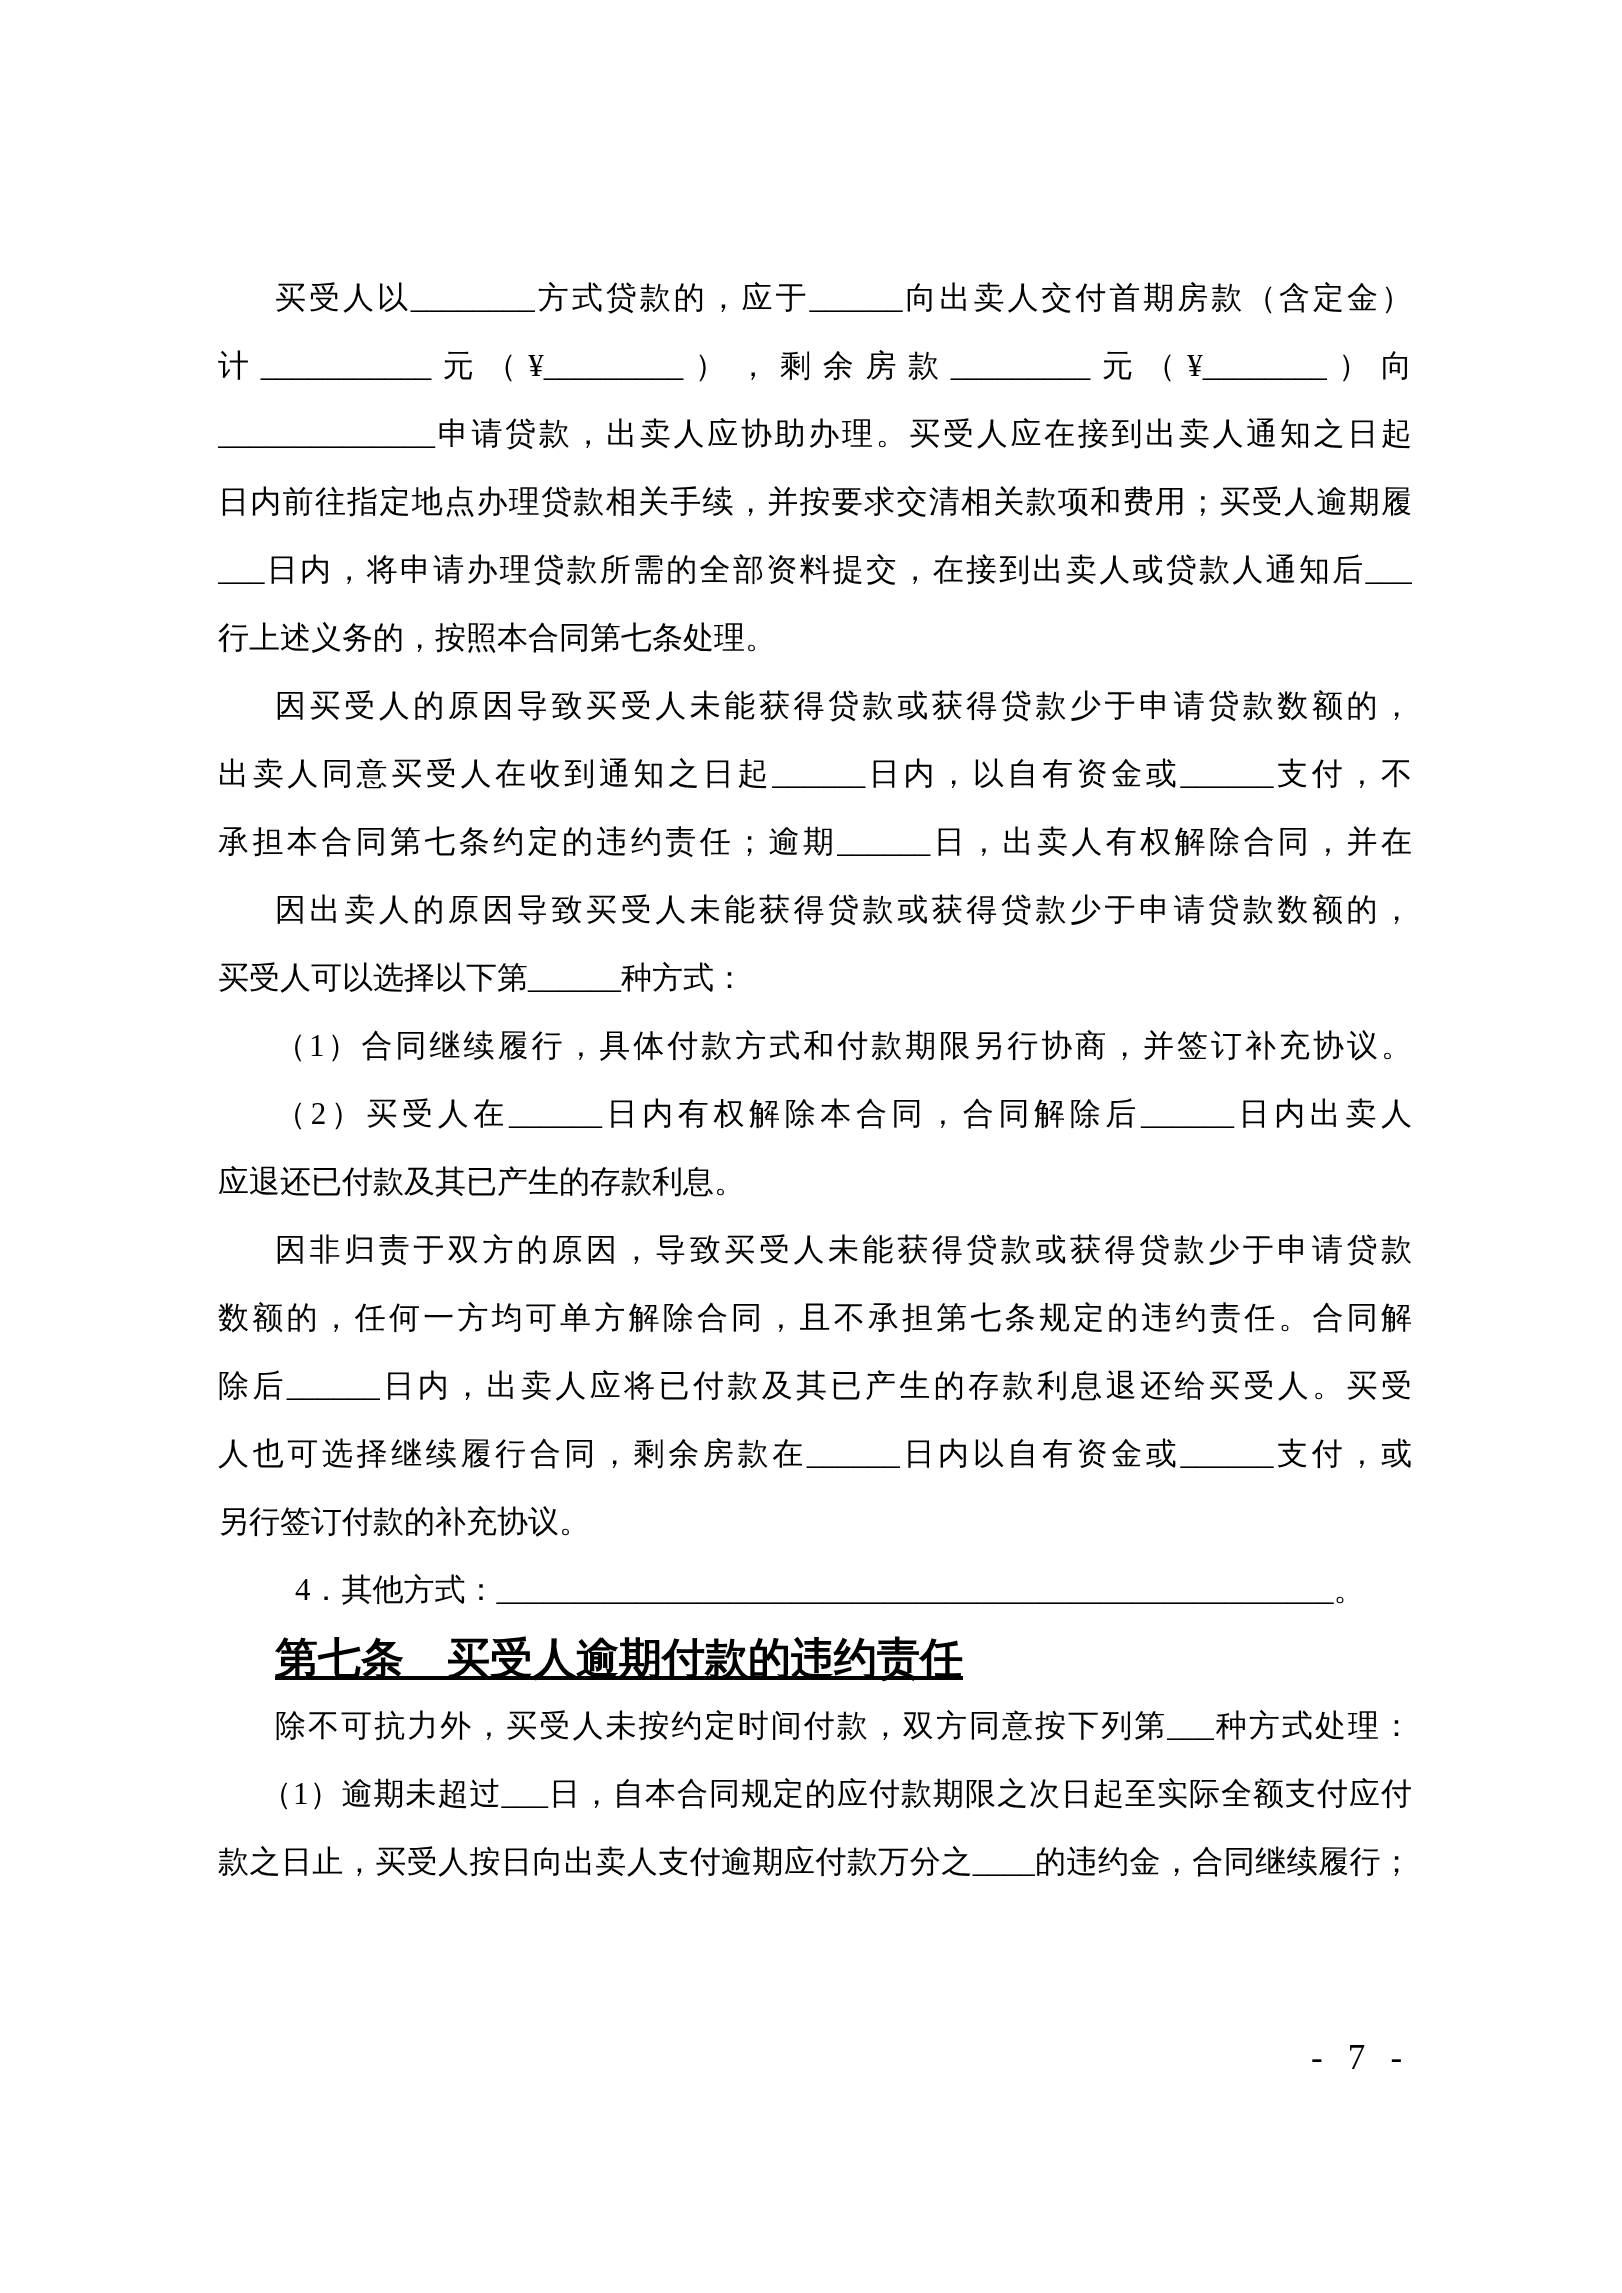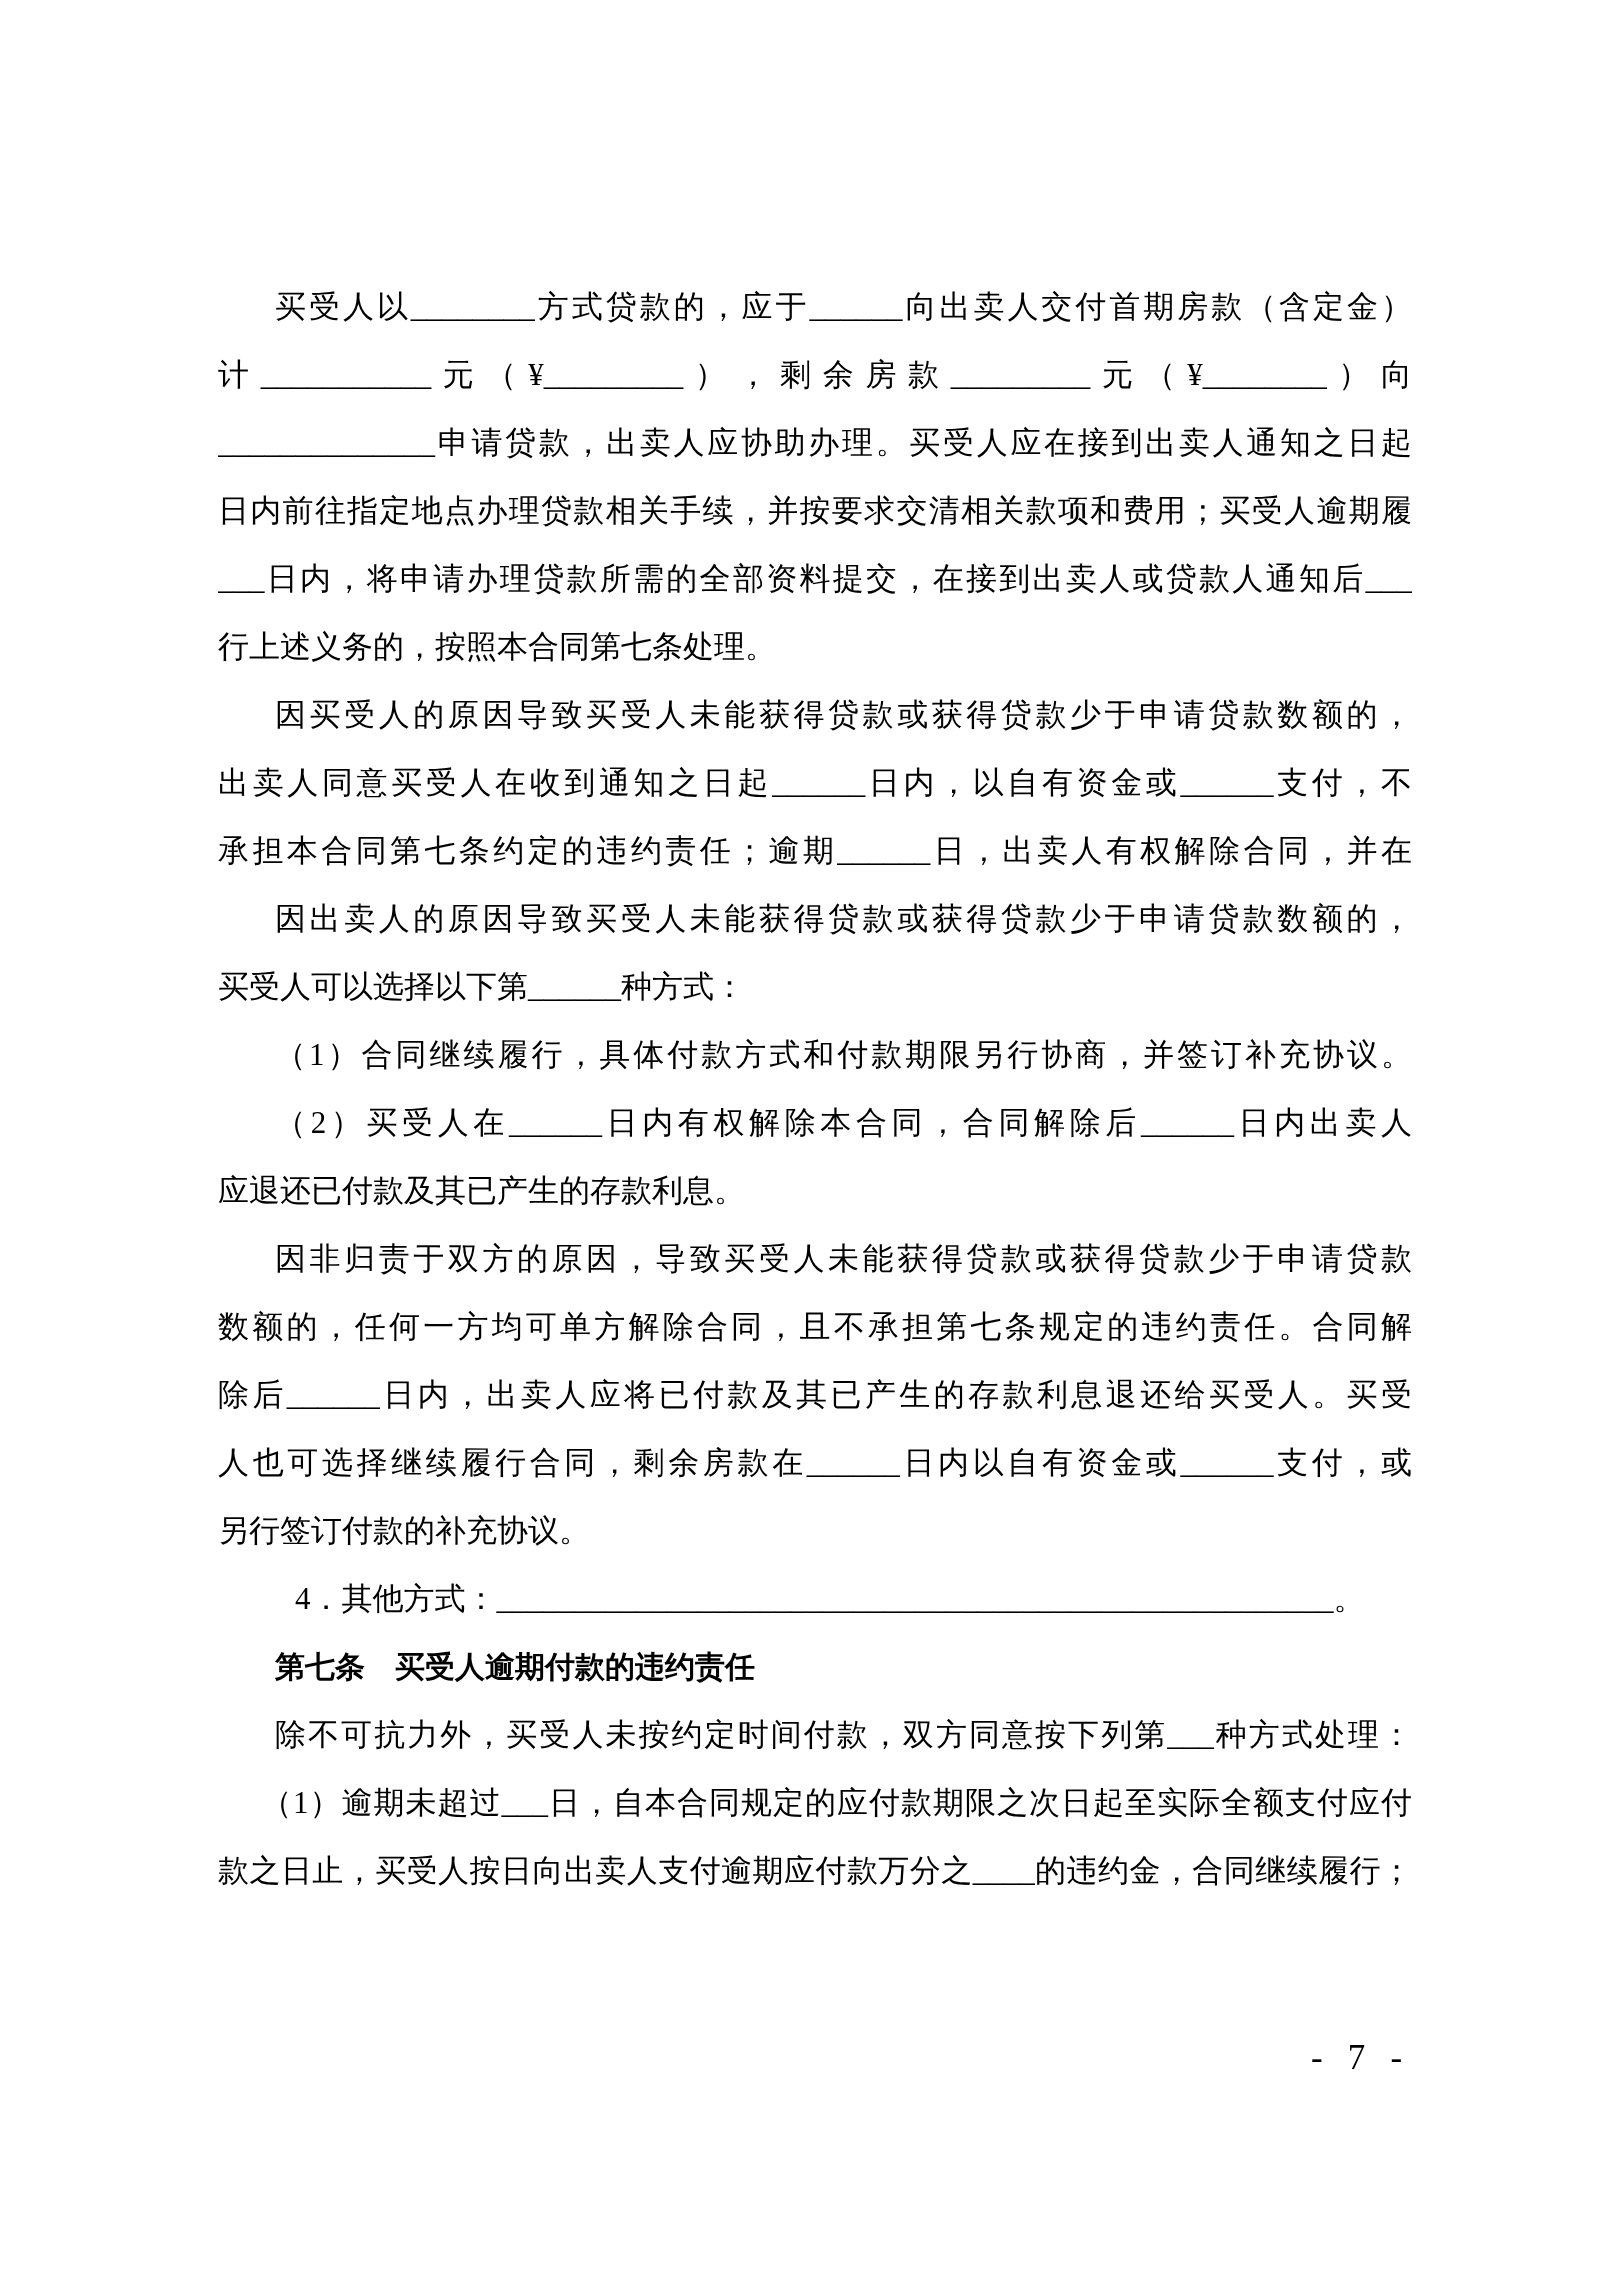--- a/index.html
+++ b/index.html
@@ -12,21 +12,21 @@
     width: 1623px;
     height: 2294px;
     background: #ffffff;
     color: #000000;
     overflow: hidden;
     margin: 0 auto;
   }
   .doc-body {
     position: absolute;
     left: 218px;
-    top: 273px;
+    top: 264px;
     width: 1194px;
   }
   .doc-line {
     height: 68px;
     line-height: 68px;
     font-family: "Liberation Serif", "DejaVu Serif", serif;
     font-size: 31px;
     color: #000000;
     overflow: hidden;
     text-align: left;
@@ -34,21 +34,22 @@
   }
   .doc-line.justify {
     white-space: normal;
     text-align: justify;
     text-align-last: justify;
     text-justify: inter-character;
   }
   .doc-line.heading {
     font-family: "Liberation Sans", "DejaVu Sans", sans-serif;
     font-weight: bold;
-    font-size: 30px;
+    font-size: 43px;
+    text-decoration: underline;
   }
   .page-number {
     position: absolute;
     top: 2038px;
     left: 1311px;
     width: 127px;
     font-family: "Liberation Serif", "DejaVu Serif", serif;
     font-size: 35px;
     letter-spacing: 8.2px;
     color: #000000;

